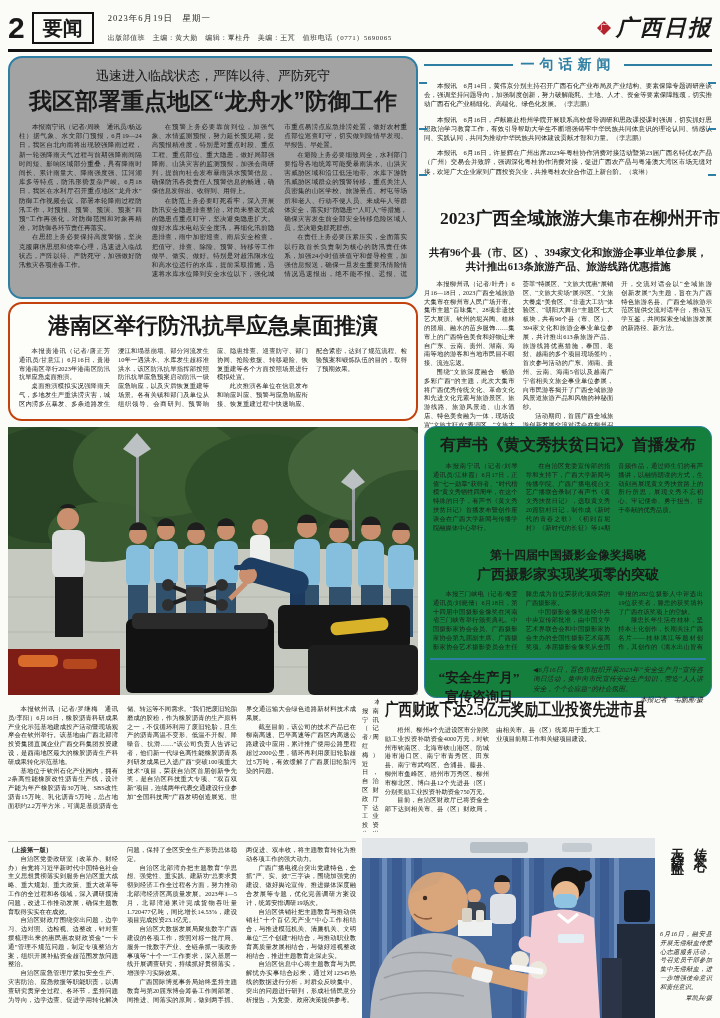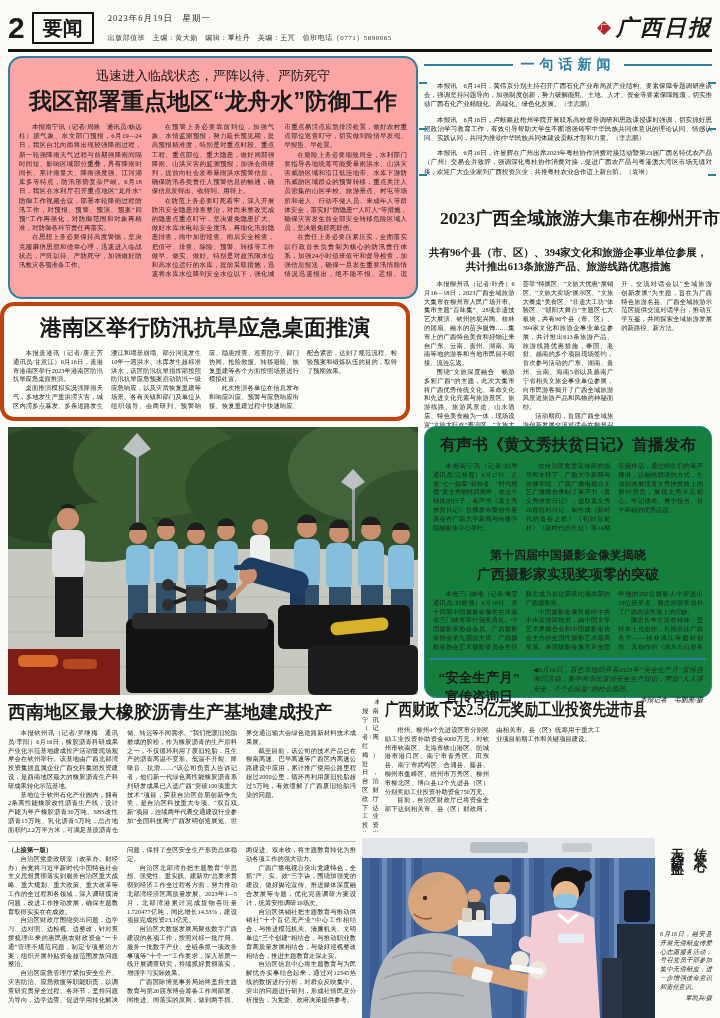--- a/index.html
+++ b/index.html
@@ -26,21 +26,21 @@
   .hdr-rule{position:absolute;left:8px;right:8px;top:49px;height:2.5px;background:#111;}
 
   
   .body-txt{font-size:6.5px;line-height:9.2px;text-align:justify;text-justify:inter-ideograph;
     overflow:hidden;column-fill:auto;color:#1c1c1c;}
   .body-txt p{margin:0;text-indent:2em;}
   .sm{font-size:6.3px;line-height:8.8px;}
 
   
   .flood{position:absolute;left:8px;top:56px;width:410px;height:243px;
-    border:2px solid #2e7fa3;border-radius:14px;padding:8px 9px;box-sizing:border-box;background:#fca5a5;}
+    border:2px solid #2e7fa3;border-radius:14px;padding:8px 9px;box-sizing:border-box;background:#a3a3a3;}
   .flood .kicker{text-align:center;font-size:13px;margin:1px 0 3px;color:#111;}
   .flood .title{text-align:center;font-family:"Liberation Sans",sans-serif;font-weight:bold;
     font-size:23px;line-height:27px;margin:0 0 7px;white-space:nowrap;}
   .flood .body-txt{columns:3;column-gap:10px;height:160px;}
 
   
   .oln{position:absolute;left:424px;top:56px;width:288px;height:130px;}
   .oln-head{display:flex;align-items:center;}
   .oln-head .hline{flex:1;height:2px;background:#2e7fa3;}
   .oln-head .t{font-family:"Liberation Sans",sans-serif;font-weight:bold;font-size:14px;
@@ -158,21 +158,21 @@
   <section class="tour">
     <h2 class="title">2023广西全域旅游大集市在柳州开市</h2>
     <div class="deck">共有96个县（市、区）、394家文化和旅游企事业单位参展，共计推出613条旅游产品、旅游线路优惠措施</div>
     <div class="body-txt sm">
       <p>本报柳州讯（记者/叶丹）6月16—18日，2023广西全域旅游大集市在柳州市人民广场开市。集市主题“百味集”、28项非遗技艺大展演、钦州的坭兴陶、桂林的团扇、融水的苗乡服饰……集市上的广西特色美食和好物让来自广东、云南、贵州、湖南、海南等地的游客和当地市民目不暇接、流连忘返。</p>
       <p>围绕“文旅深度融合　畅游多彩广西”的主题，此次大集市将广西优秀传统文化、革命文化和先进文化元素与旅游景区、旅游线路、旅游风景道、山水酒店、特色美食融为一体，现场设置“文旅大狂欢”表演区、“文旅大荟萃”特展区、“文旅大优惠”展销区、“文旅大卖场”展示区、“文旅大餐桌”美食区、“非遗大工坊”体验区、“朝阳大舞台”主题区七大板块，共有96个县（市、区）、394家文化和旅游企事业单位参展，共计推出613条旅游产品、旅游线路优惠措施，泰国、老挝、越南的多个项目现场签约，首次参与活动的广东、湖南、贵州、云南、海南5省以及越南广宁省相关文旅企事业单位参展，向市民游客揭开了广西全域旅游风景道旅游产品和风物的神秘面纱。</p>
       <p>活动期间，首届广西全域旅游创新发展交流对话会在柳州召开，交流对话会以“全域旅游　创新发展”为主题，旨在为广西特色旅游名县、广西全域旅游示范区提供交流对话平台，推动互学互鉴，共同探索全域旅游发展的新路径、新方法。</p>
     </div>
   </section>
 
-  <section style="position:absolute;left:0;top:302px;width:410px;height:119px;border:4px solid #c2410c;border-radius:14px;padding:7px 9px;box-sizing:border-box;background:#fdfdfa;">
+  <section style="position:absolute;left:8px;top:302px;width:410px;height:119px;border:2px solid #c2410c;border-radius:14px;padding:7px 9px;box-sizing:border-box;background:#fdfdfa;">
     <h2 style="text-align:center;font-weight:bold;font-size:22px;margin:0 0 6px;white-space:nowrap;"><span>港南区举行防汛抗旱应急桌面推演</span></h2>
     <div class="body-txt sm" style="columns:4;column-gap:8px;height:68px;">
       <p>本报贵港讯（记者/唐正芳　通讯员/甘意江）6月16日，贵港市港南区举行2023年港南区防汛抗旱应急桌面推演。</p>
       <p>桌面推演模拟实况强降雨天气，多地发生严重洪涝灾害，城区内涝多点暴发、多条道路发生浸江和塌基崩塌、部分河流发生10年一遇洪水、水库发生超标准洪水，该区防汛抗旱指挥部按照防汛抗旱应急预案启动防汛一级应急响应，以及灾后恢复重建等场景。各有关镇和部门及单位从组织领导、会商研判、预警响应、隐患排查、巡查防守、部门协同、抢险救援、转移避险、恢复重建等各个方面按照场景进行模拟处置。</p>
       <p>此次推演各单位在信息发布和响应叫应、预警与应急响应衔接、恢复重建过程中快速响应、配合紧密，达到了规范流程、检验预案和锻炼队伍的目的，取得了预期效果。</p>
     </div>
   </section>
 
   <figure class="photo1" style="margin:0">
     <svg width="410" height="268" viewBox="0 0 410 268">
@@ -289,21 +289,20 @@
         <div>宣传咨询日</div>
       </div>
       <div class="cap">
         <span>◀6月16日，百色市组织开展2023年“安全生产月”宣传咨询日活动，集中向市民宣传安全生产知识，营造“人人讲安全，个个会应急”的社会氛围。</span>
         <div class="credit">本报记者　韦鹏雁/摄</div>
       </div>
     </div>
   </section>
 
   <section class="asphalt">
-    <h2 class="title">西南地区最大橡胶沥青生产基地建成投产</h2>
     <div class="body-txt sm">
       <p>本报钦州讯（记者/罗继梅　通讯员/李阳）6月16日，橡胶沥青科研成果产业化示范基地建成投产活动暨现场观摩会在钦州举行。该基地由广西北部湾投资集团直属企业广西交科集团投资建设，是西南地区最大的橡胶沥青生产科研成果转化示范基地。</p>
       <p>基地位于钦州石化产业园内，拥有2条高性能橡胶改性沥青生产线，设计产能为年产橡胶沥青30万吨、SBS改性沥青15万吨、乳化沥青5万吨，总占地面积约2.2万平方米，可满足基质沥青仓储、转运等不同需求。“我们把废旧轮胎磨成的胶粉，作为橡胶沥青的生产原料之一，不仅循环利用了废旧轮胎，且生产的沥青高温不变形、低温不开裂、降噪音、抗滑……”该公司负责人告诉记者，他们新一代绿色高性能橡胶沥青系列研发成果已入选广西“突破100项重大技术”项目，荣获自治区首届创新争先奖，是自治区科技重大专项、“双百双新”项目，连续两年代表交通建设行业参加“全国科技周”广西发明创造展览、世界交通运输大会绿色道路新材料技术成果展。</p>
       <p>截至目前，该公司的技术产品已在柳南高速、巴平高速等广西区内高速公路建设中应用，累计推广使用公路里程超过2000公里，循环再利用废旧轮胎超过5万吨，有效缓解了广西废旧轮胎污染的问题。</p>
     </div>
   </section>
   <div class="thinline"></div>
 
   <section class="cont body-txt sm">
     <p class="lead">（上接第一版）</p>

